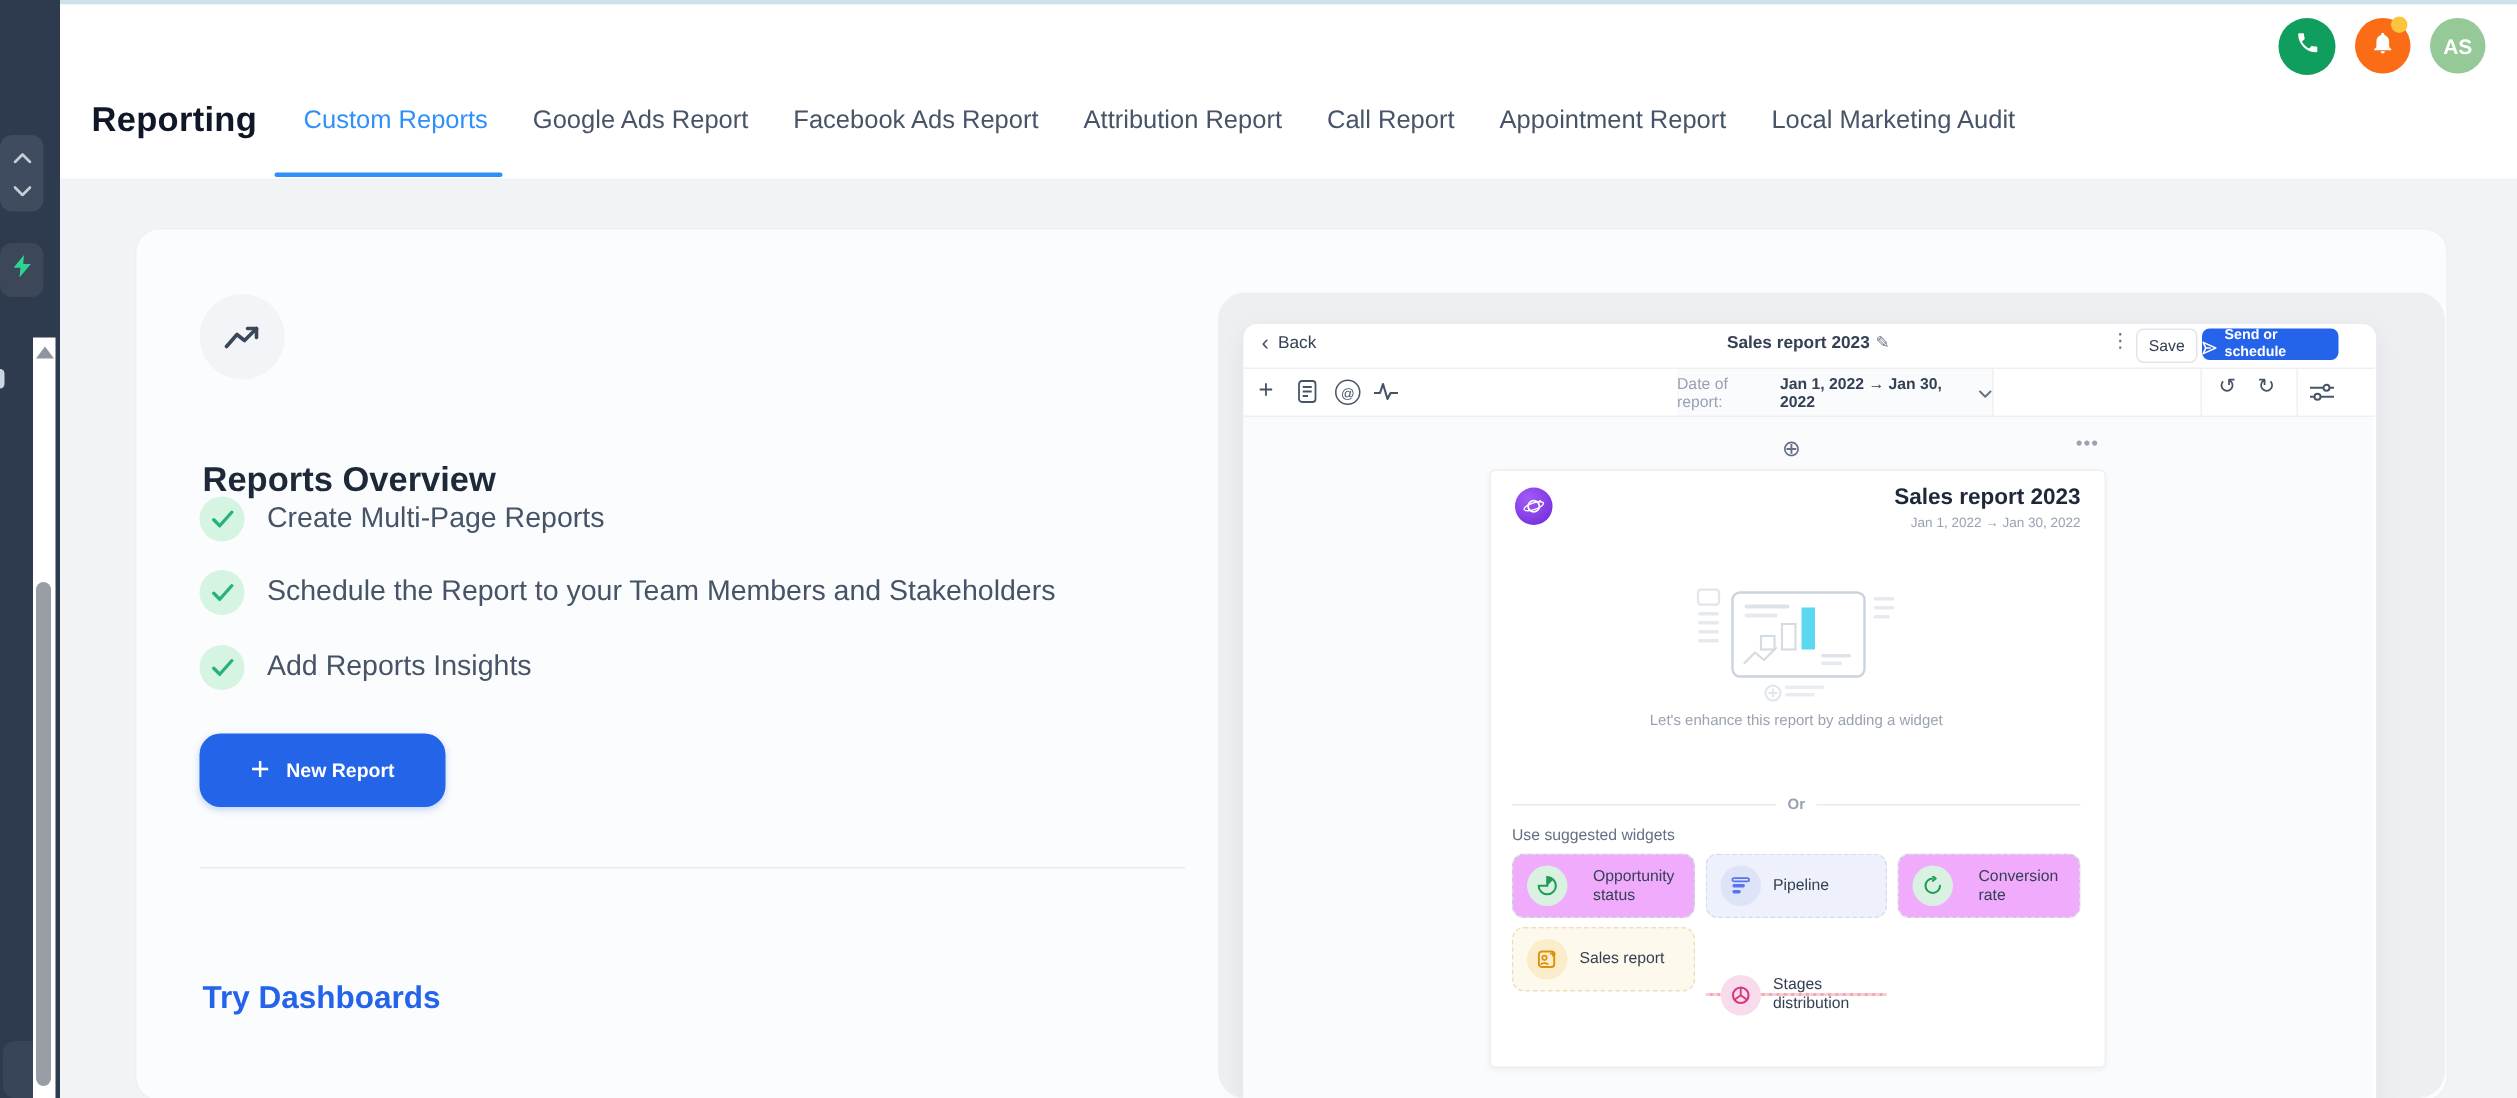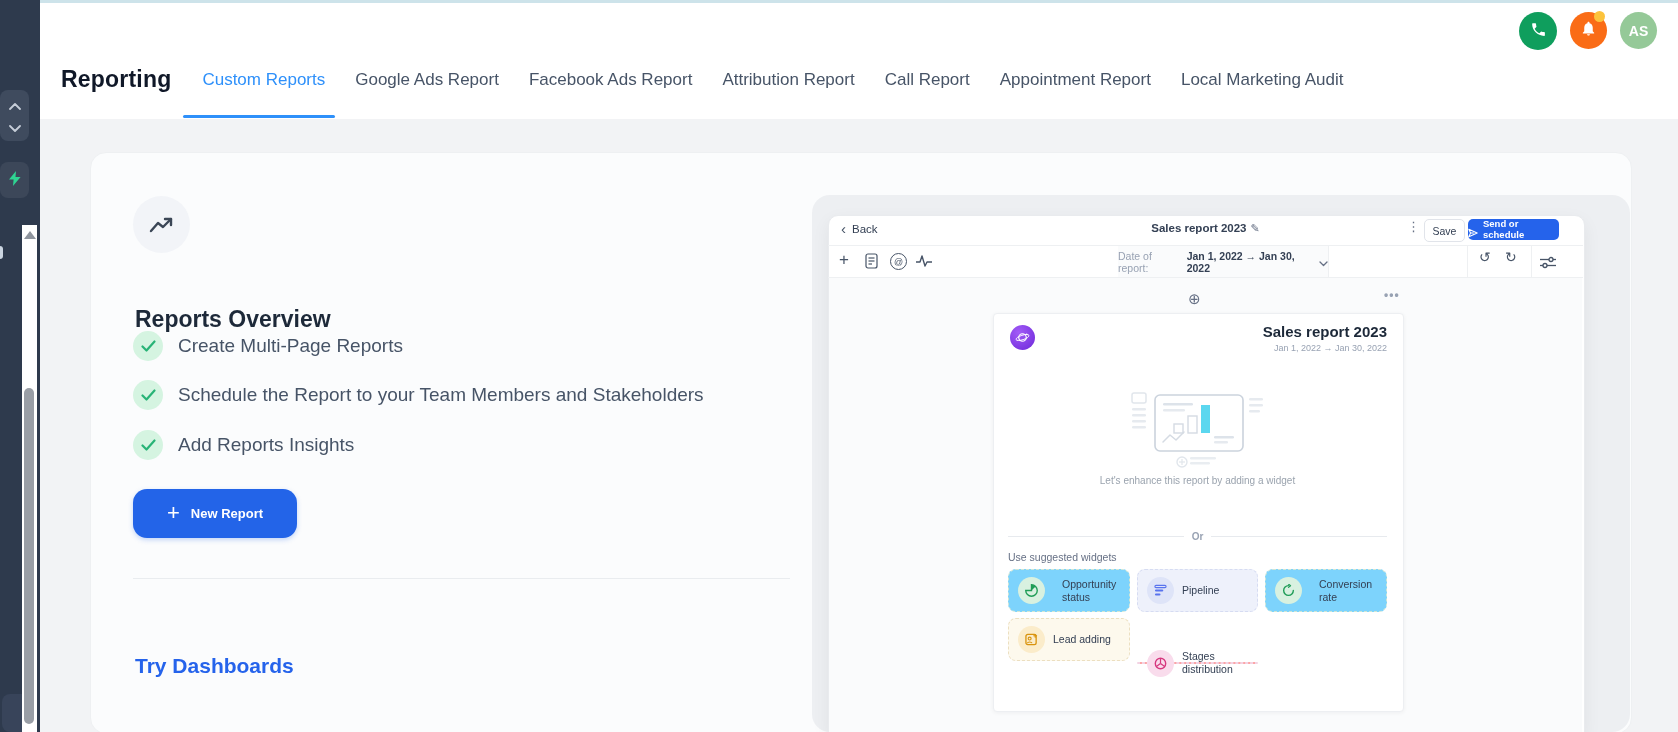--- a/index.html
+++ b/index.html
@@ -74,21 +74,21 @@
   .enhance{left:993px;top:475px;width:409px;text-align:center;font-size:10px;color:#9aa3ae;}
   .add-widget{left:993px;top:490px;width:409px;text-align:center;font-size:12px;font-weight:600;color:#2563eb;cursor:pointer;}
   .or-row{left:1008px;top:531px;width:379px;display:flex;align-items:center;gap:8px;}
   .or-line{flex:1;height:1px;background:#e7eaee;}
   .or-label{font-size:10px;color:#98a2b3;font-weight:bold;}
   .suggested{left:1008px;top:551px;font-size:10.5px;color:#667085;}
   .chips{left:1008px;top:569px;width:379px;display:grid;grid-template-columns:122px 121px 122px;grid-auto-rows:43px;gap:6px 7px;}
   .chip{border-radius:8px;border:1px dashed transparent;display:flex;align-items:center;gap:8px;padding-left:9px;box-sizing:border-box;cursor:pointer;}
   .chip-label{font-size:10.5px;font-weight:500;color:#344054;line-height:1.2;width:72px;}
   .chip-icon{width:27px;height:27px;border-radius:50%;display:flex;align-items:center;justify-content:center;flex:none;}
-  .w-green{background:#7dd3fc;border-color:#cfe6d6;gap:17px;}  .w-green .chip-icon{background:#d8f1e0;}
+  .w-green{background:#f0abfc;border-color:#cfe6d6;gap:17px;}  .w-green .chip-icon{background:#d8f1e0;}
   .w-blue{background:#eef1fb;border-color:#d6dcf2;}   .w-blue .chip-icon{background:#dee4f8;}
   .w-amber{background:#fdf9ed;border-color:#ecdfc0;}  .w-amber .chip-icon{background:#fbecca;}
   .w-pink{background:#fca5a5;border-color:#f3d3e3;margin-top:44px;}   .w-pink .chip-icon{background:#f9dcec;}
 </style>
 </head>
 <body>
 
 <div class="stage">
 
   <div class="abs topline"></div>
@@ -329,21 +329,21 @@
     <div class="chip w-amber">
       <span class="chip-icon">
         <svg width="13" height="13" viewBox="0 0 14 14">
             <rect x="1" y="1.5" width="11" height="11" rx="2" fill="none" stroke="#d9930d" stroke-width="1.4"></rect>
             <circle cx="5" cy="6" r="1.6" fill="none" stroke="#d9930d" stroke-width="1.2"></circle>
             <path d="M2.5 11 C3 9.3 7 9.3 7.5 11" fill="none" stroke="#d9930d" stroke-width="1.2"></path>
             <line x1="11" y1="1" x2="11" y2="5" stroke="#d9930d" stroke-width="1.2"></line>
             <line x1="9" y1="3" x2="13" y2="3" stroke="#d9930d" stroke-width="1.2"></line>
           </svg>
       </span>
-      <span class="chip-label">Lead adding</span>
+      <span class="chip-label">Sales report</span>
     </div>
     <div class="chip w-pink">
       <span class="chip-icon">
         <svg width="13" height="13" viewBox="0 0 14 14">
             <circle cx="7" cy="7" r="5.6" fill="none" stroke="#d6387f" stroke-width="1.5"></circle>
             <line x1="7" y1="1.4" x2="7" y2="7" stroke="#d6387f" stroke-width="1.3"></line>
             <line x1="7" y1="7" x2="11.5" y2="10.3" stroke="#d6387f" stroke-width="1.3"></line>
             <line x1="7" y1="7" x2="2.5" y2="10.3" stroke="#d6387f" stroke-width="1.3"></line>
           </svg>
       </span>

